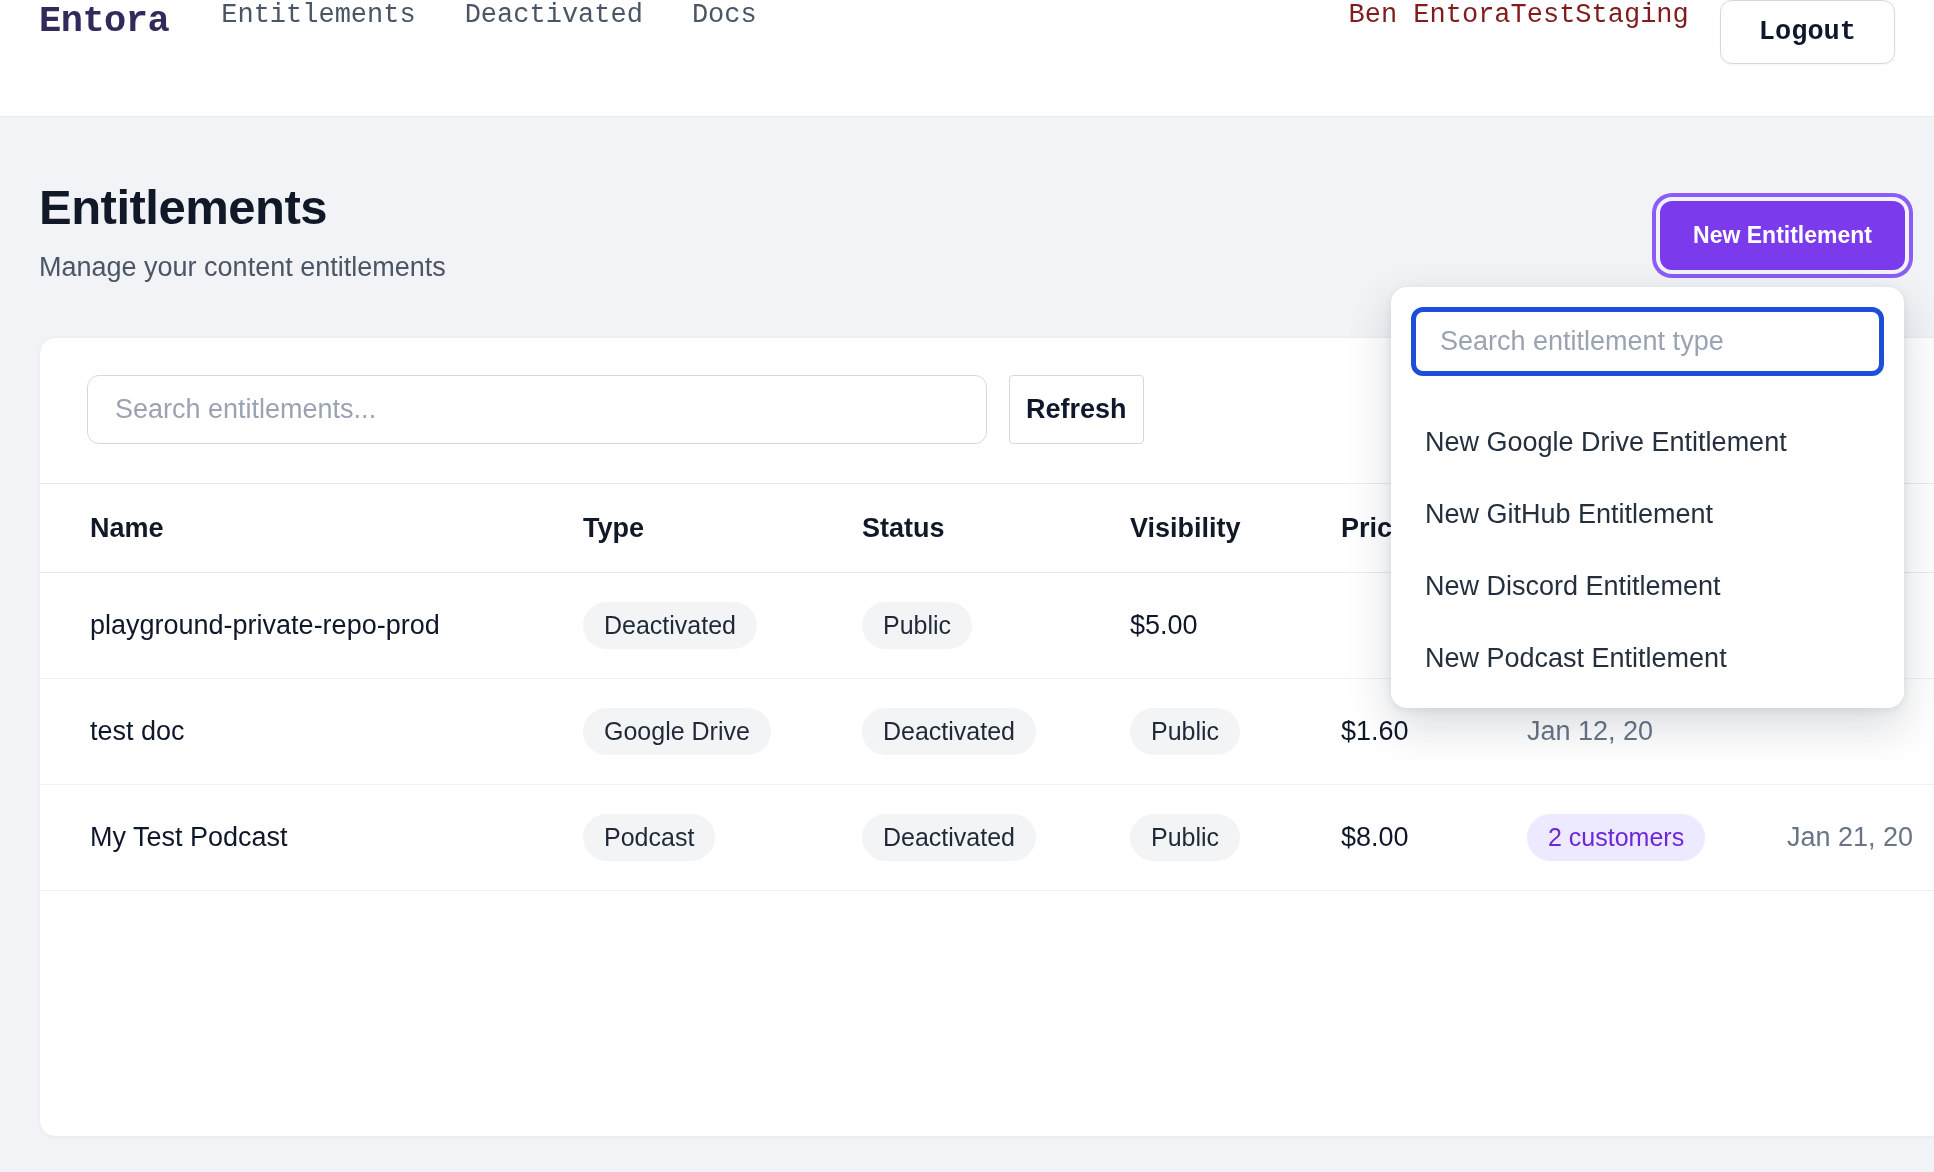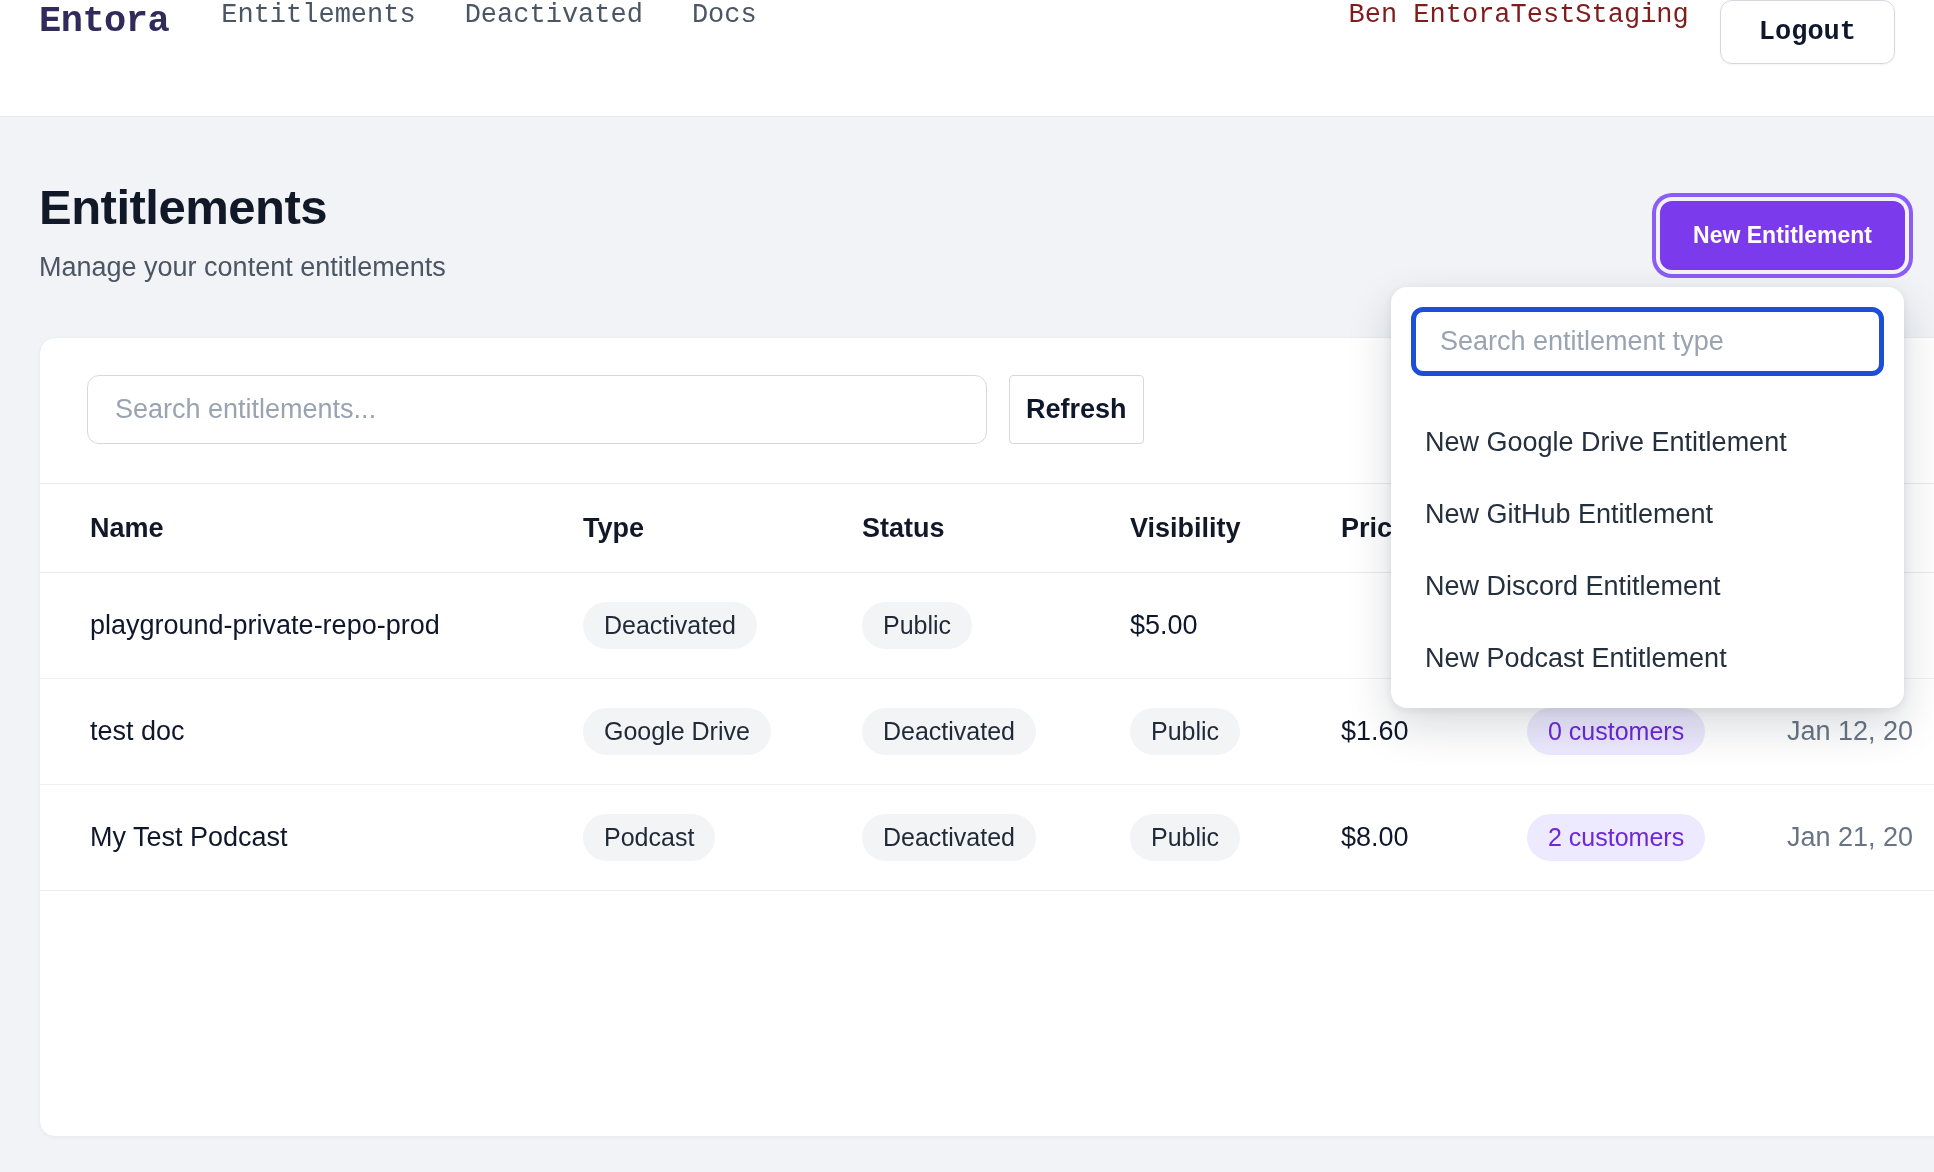--- a/index.html
+++ b/index.html
@@ -255,23 +255,20 @@
         <div>
           <span class="pill">Google Drive</span>
         </div>
         <div>
           <span class="pill">Deactivated</span>
         </div>
         <div>
           <span class="pill">Public</span>
         </div>
         <div class="cell-price">$1.60</div>
-        <div>
-          <span class="pill pill-customers">0 customers</span>
-        </div>
         <div class="cell-date">Jan 12, 20</div>
       </div>
       <div class="trow">
         <div class="cell-name">My Test Podcast</div>
         <div>
           <span class="pill">Podcast</span>
         </div>
         <div>
           <span class="pill">Deactivated</span>
         </div>

